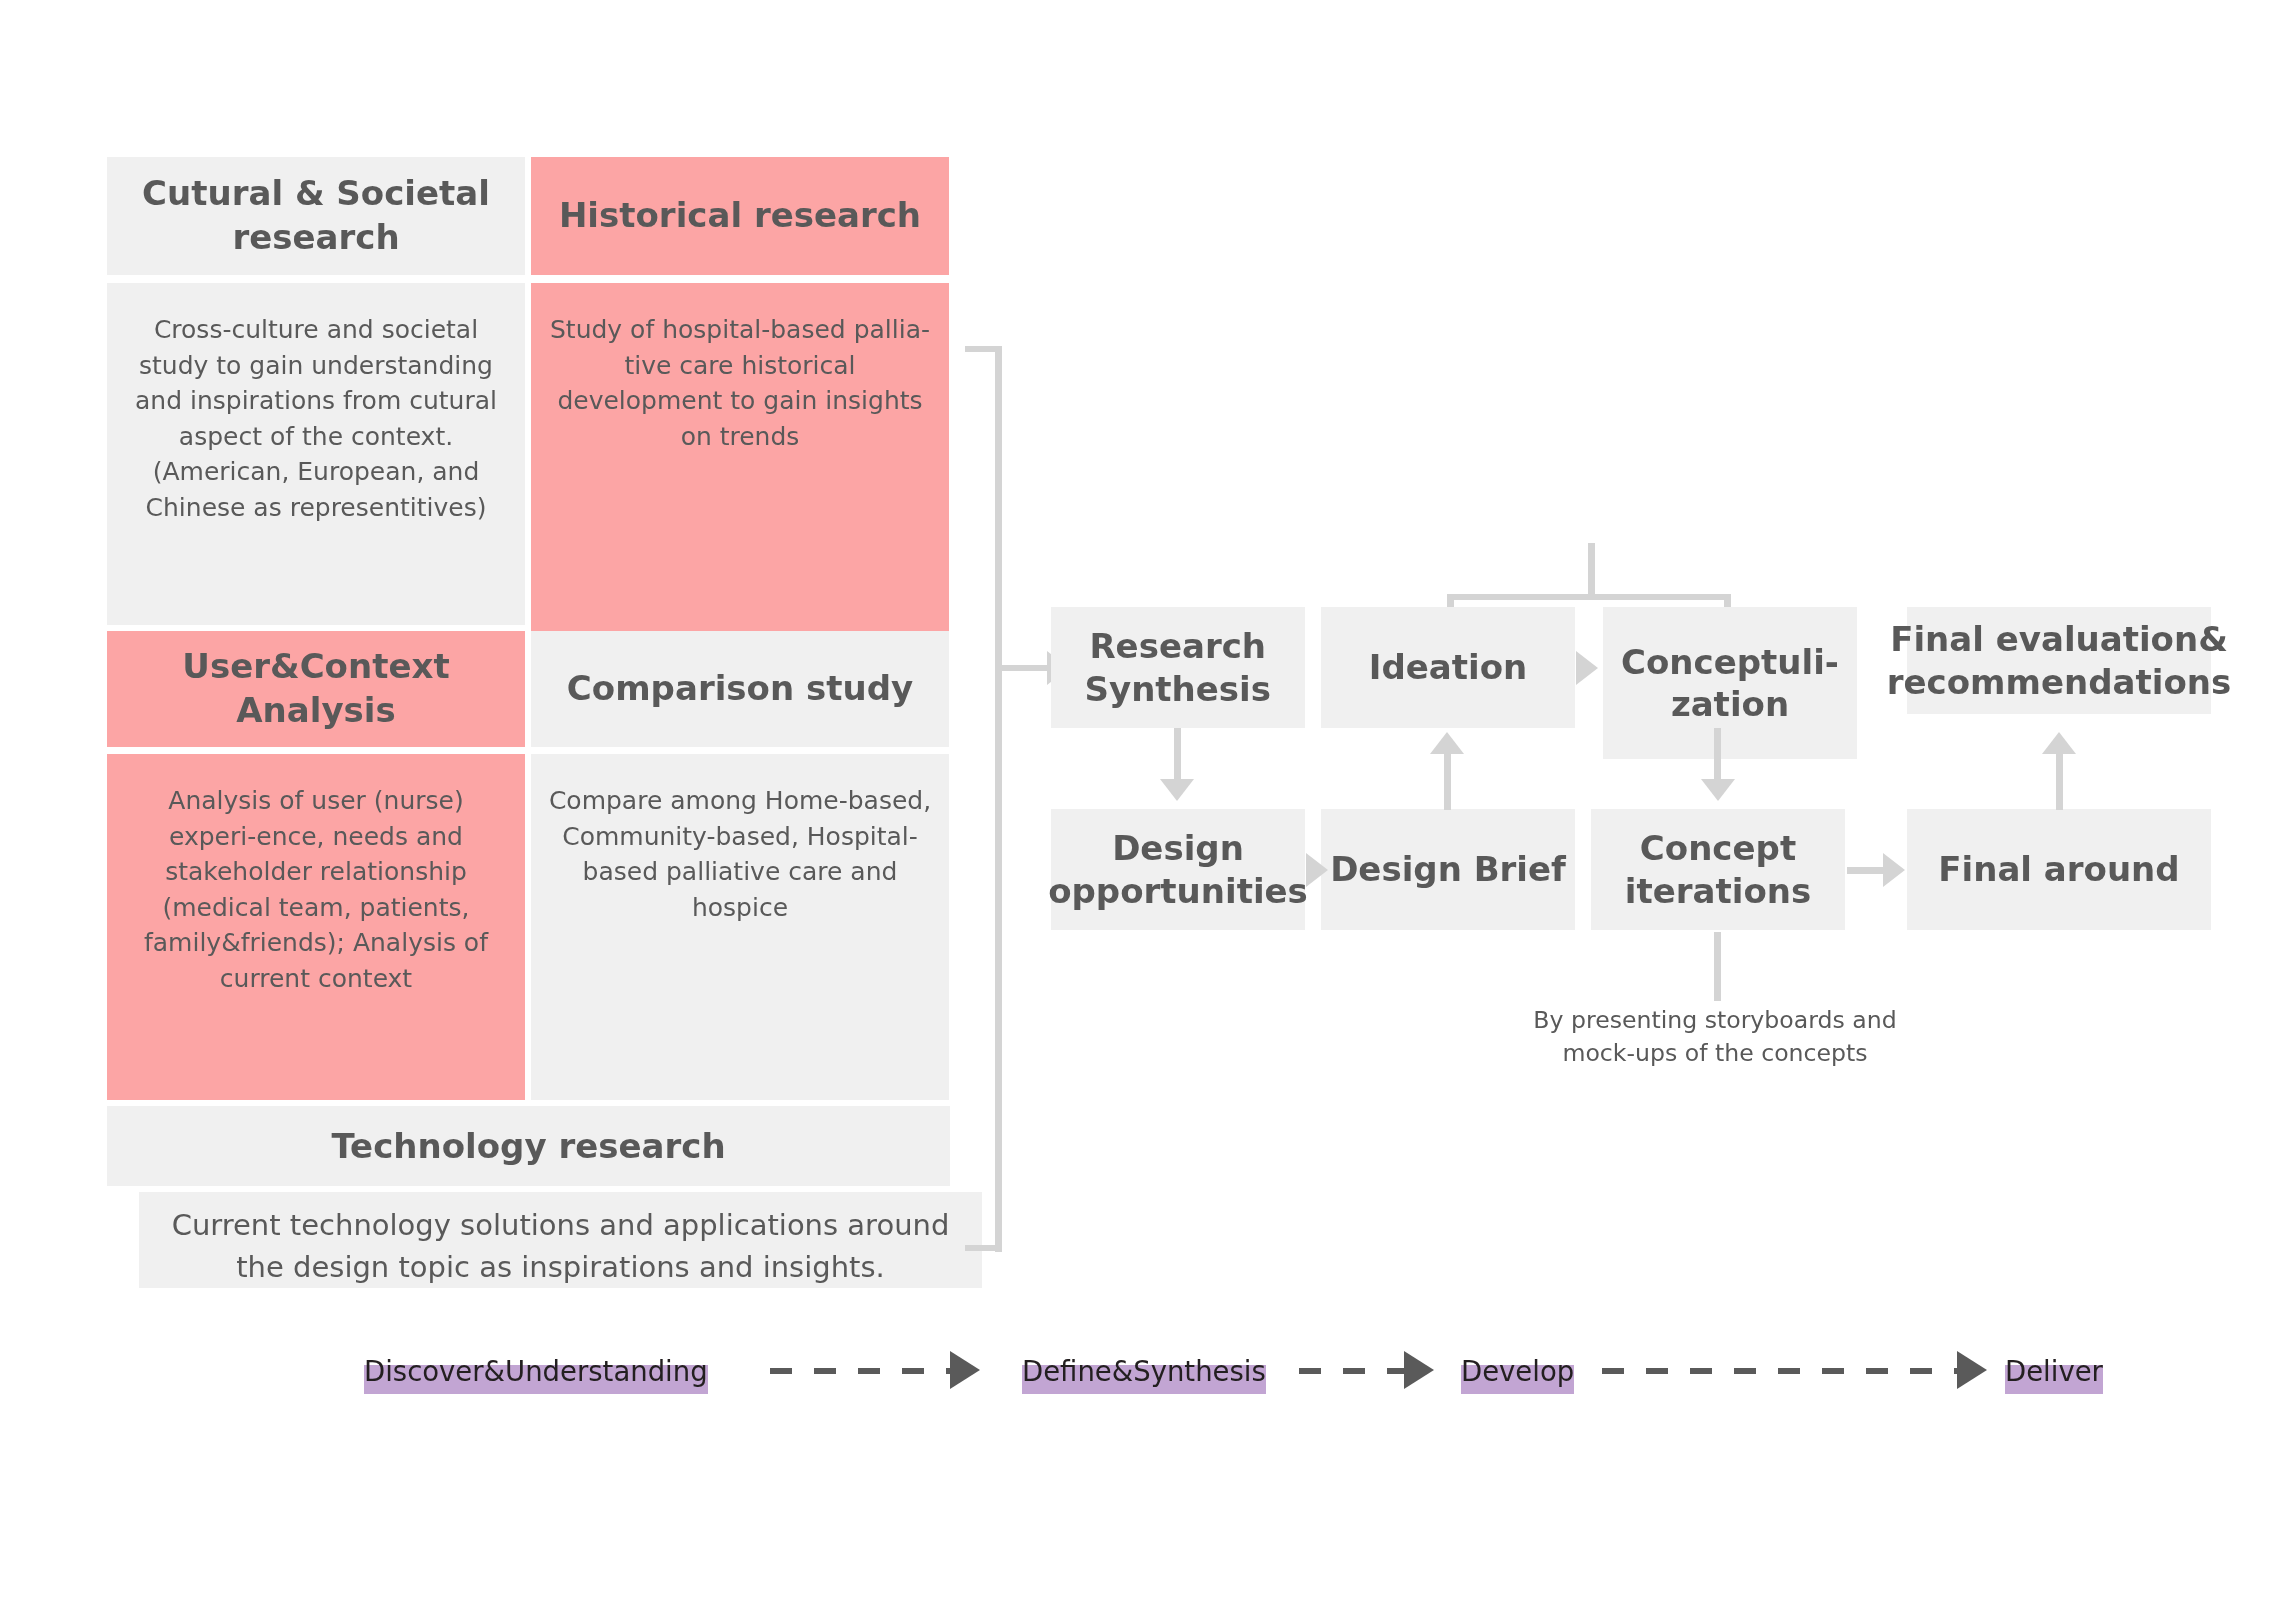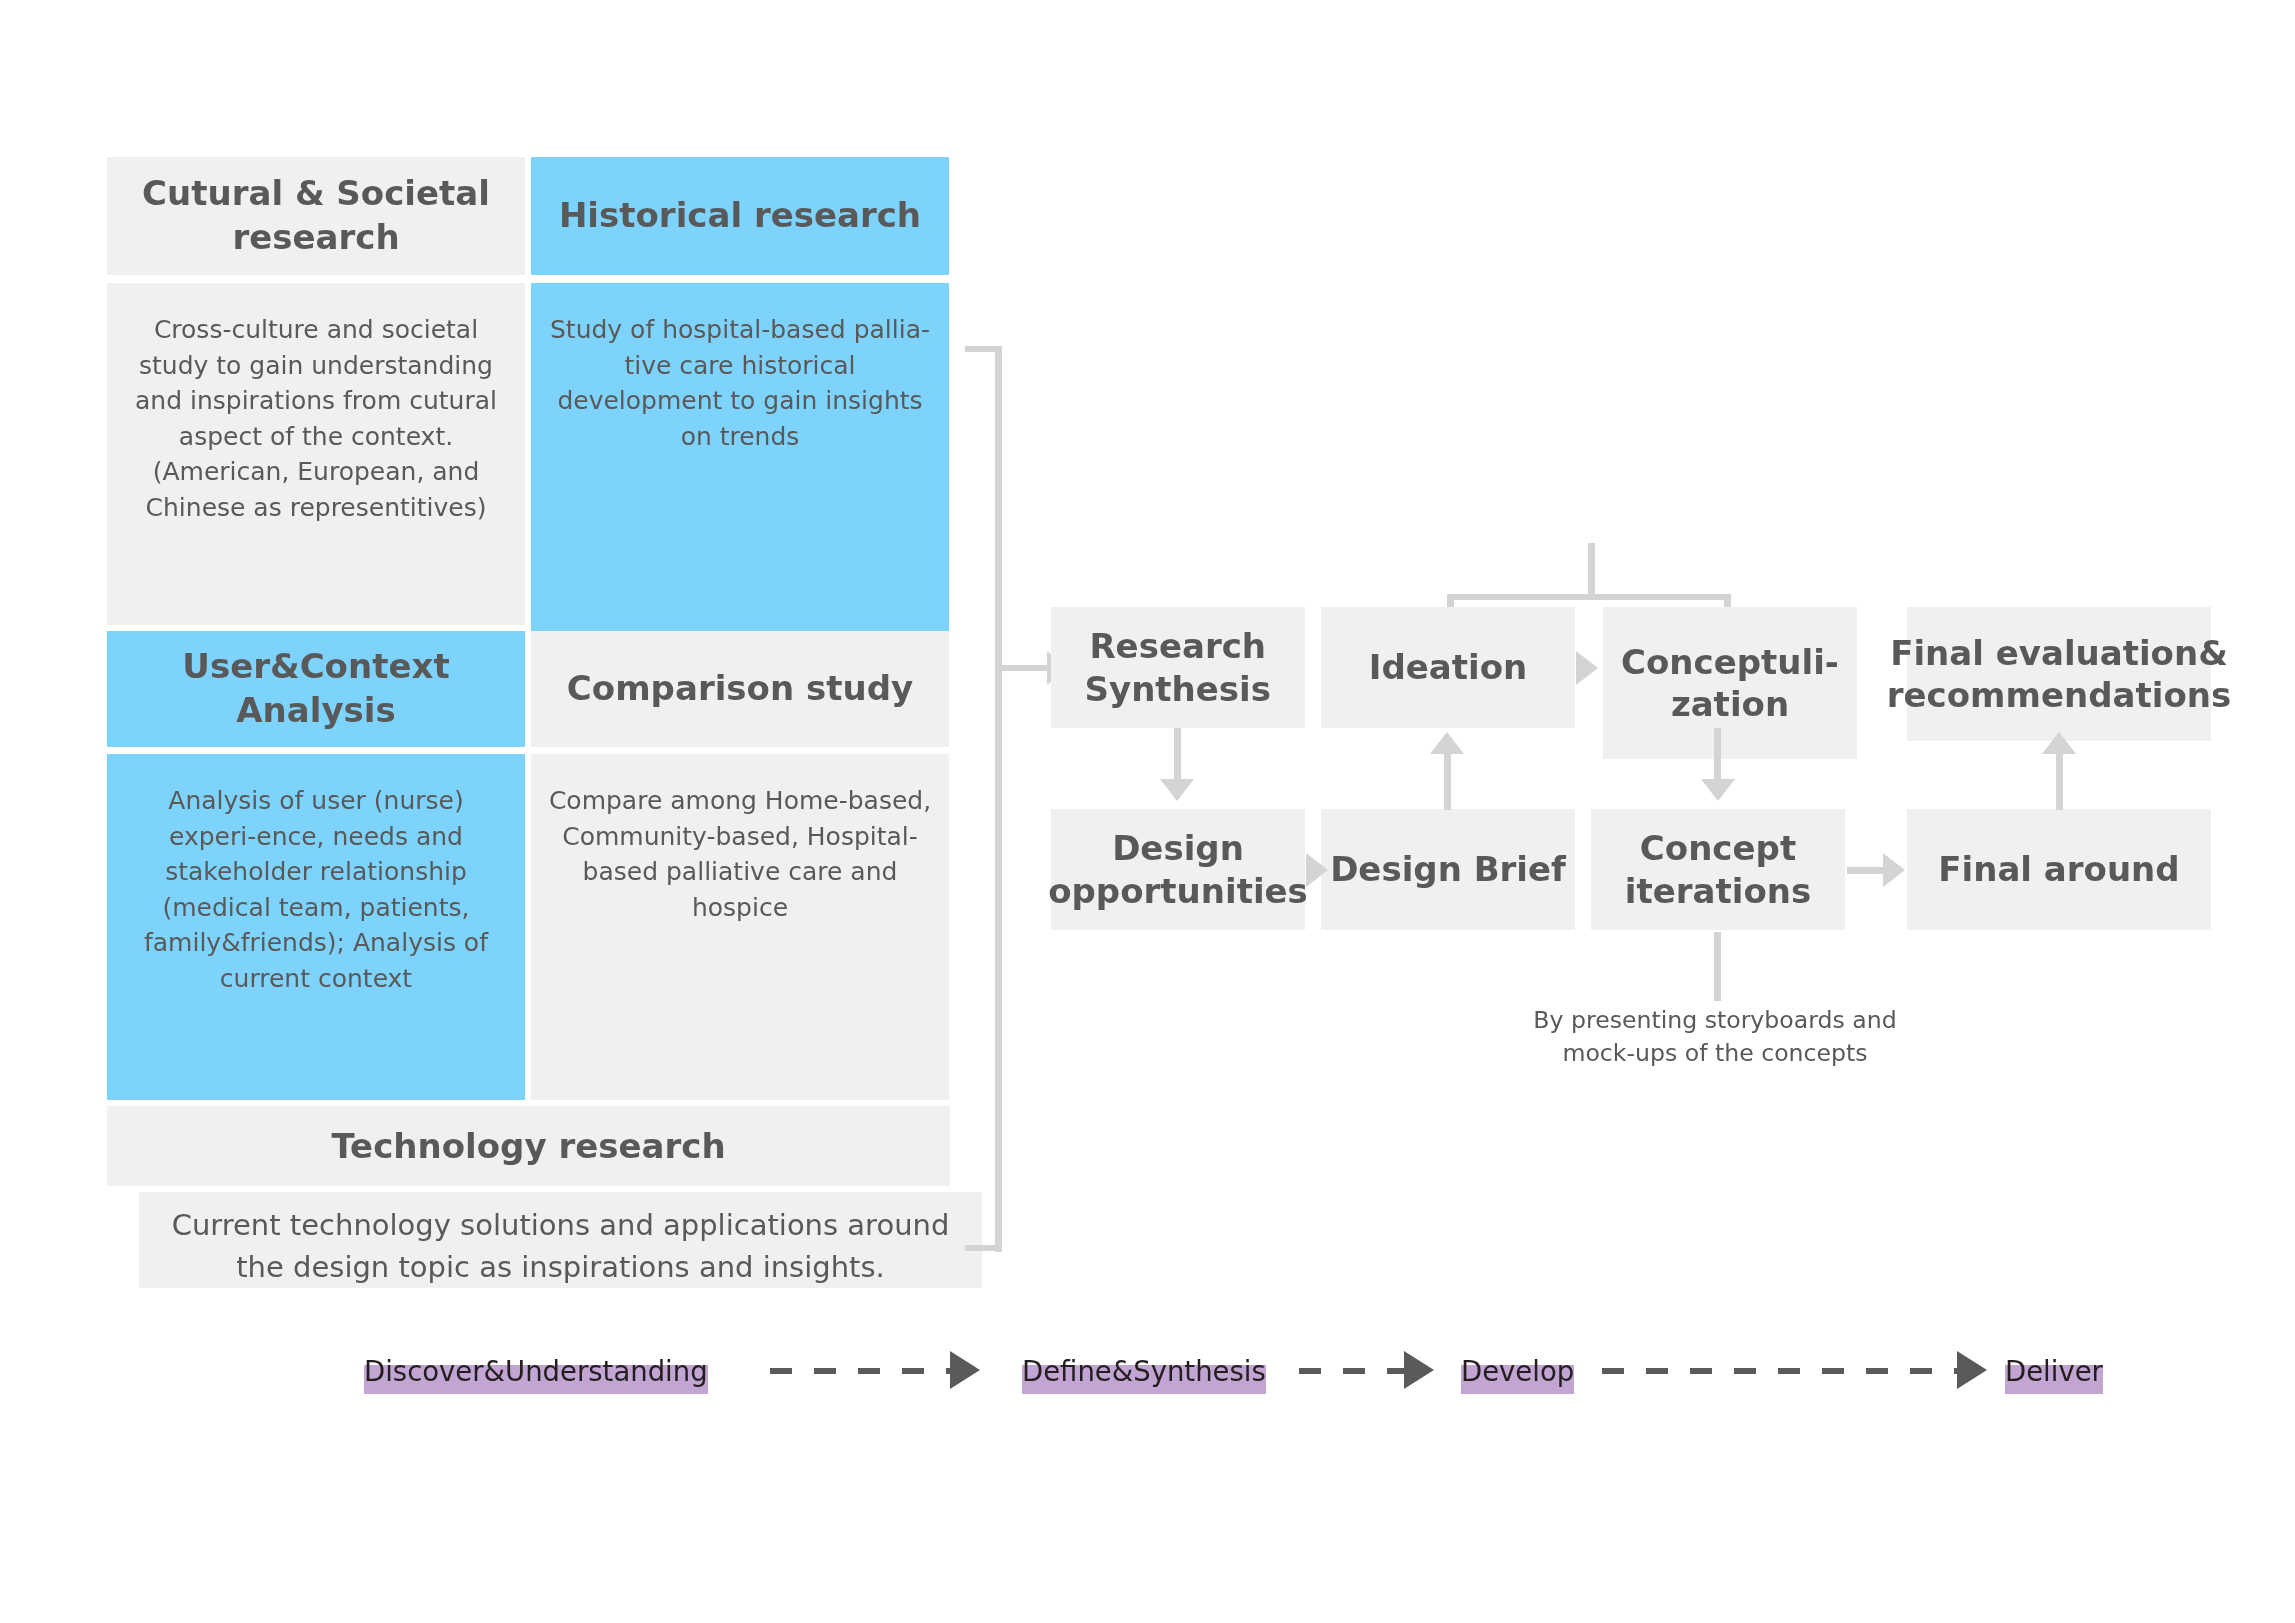--- a/index.html
+++ b/index.html
@@ -29,21 +29,21 @@
     padding:3.9px 10.5px;
   }
   .card-body{
     display:flex;align-items:flex-start;justify-content:center;
     text-align:center;
     font-size:25px;
     line-height:1.42;
     padding:29px 17px 13px 17px;
   }
   .tone-light{background:#f0f0f0;}
-  .tone-dark{background:#7dd3fc;}
+  .tone-dark{background:#fca5a5;}
 
   
   .wide-head{
     display:flex;align-items:center;justify-content:center;
     text-align:center;font-weight:700;font-size:34px;line-height:1.25;
   }
   .wide-body{
     display:flex;align-items:flex-end;justify-content:center;
     text-align:center;font-size:29px;line-height:1.45;padding:0 26px;margin-left:32px;
   }
@@ -184,21 +184,21 @@
 
   <div class="abs flow-box" style="left:1051px;top:607px;width:254px;height:121px;padding-left:6px;">
     <span class="flow-label">Research Synthesis</span>
   </div>
   <div class="abs flow-box" style="left:1321px;top:607px;width:254px;height:121px;">
     <span class="flow-label">Ideation</span>
   </div>
   <div class="abs flow-box" style="left:1591px;top:607px;width:254px;height:152px;margin-left:12px;">
     <span class="flow-label">Conceptuli-zation</span>
   </div>
-  <div class="abs flow-box" style="left:1907px;top:607px;width:304px;height:134px;">
+  <div class="abs flow-box" style="left:1907px;top:607px;width:304px;height:107px;">
     <span class="flow-label">Final evaluation&amp; recommendations</span>
   </div>
 
   <div class="abs flow-box" style="left:1051px;top:809px;width:254px;height:121px;">
     <span class="flow-label">Design opportunities</span>
   </div>
   <div class="abs flow-box" style="left:1321px;top:809px;width:254px;height:121px;">
     <span class="flow-label">Design Brief</span>
   </div>
   <div class="abs flow-box" style="left:1591px;top:809px;width:254px;height:121px;">

